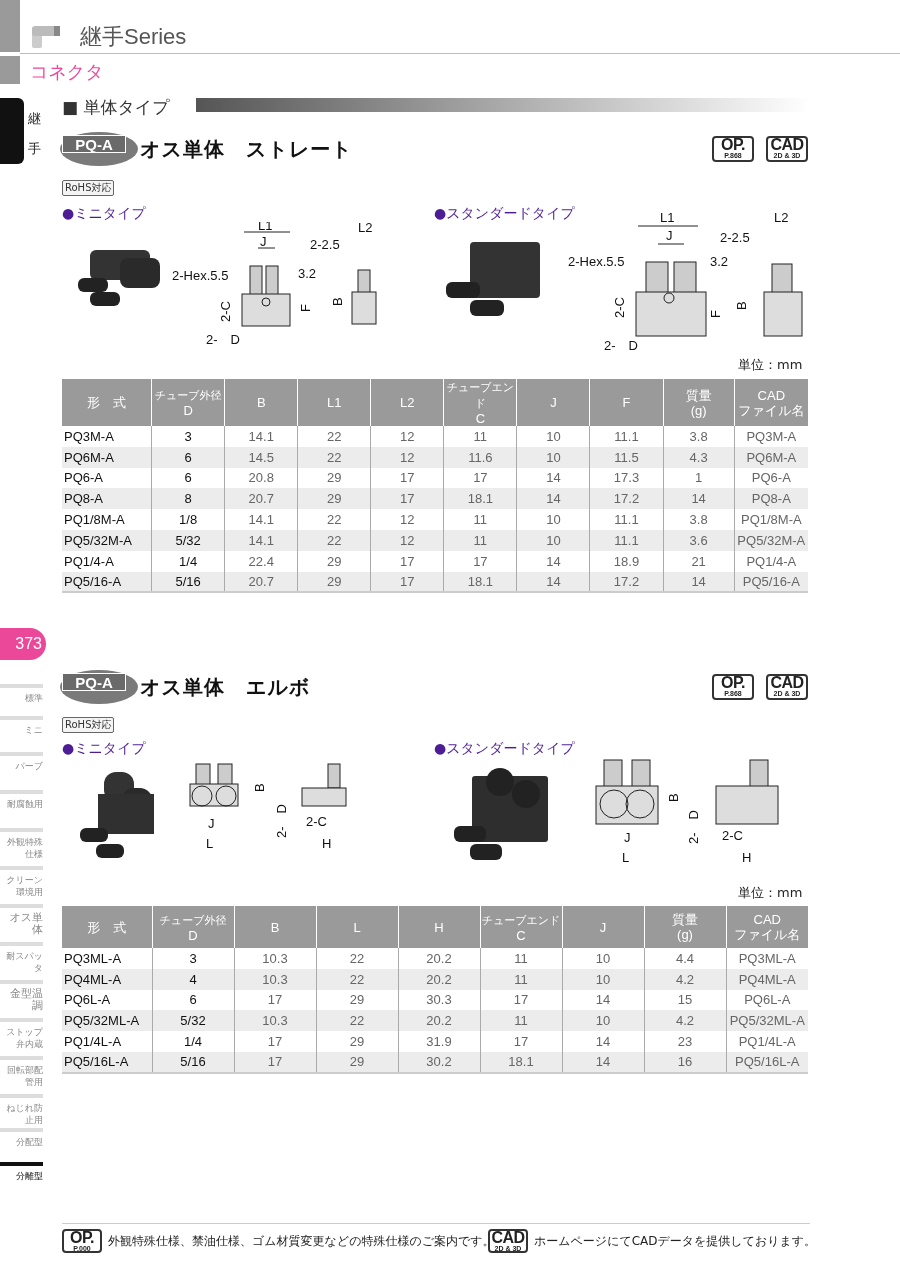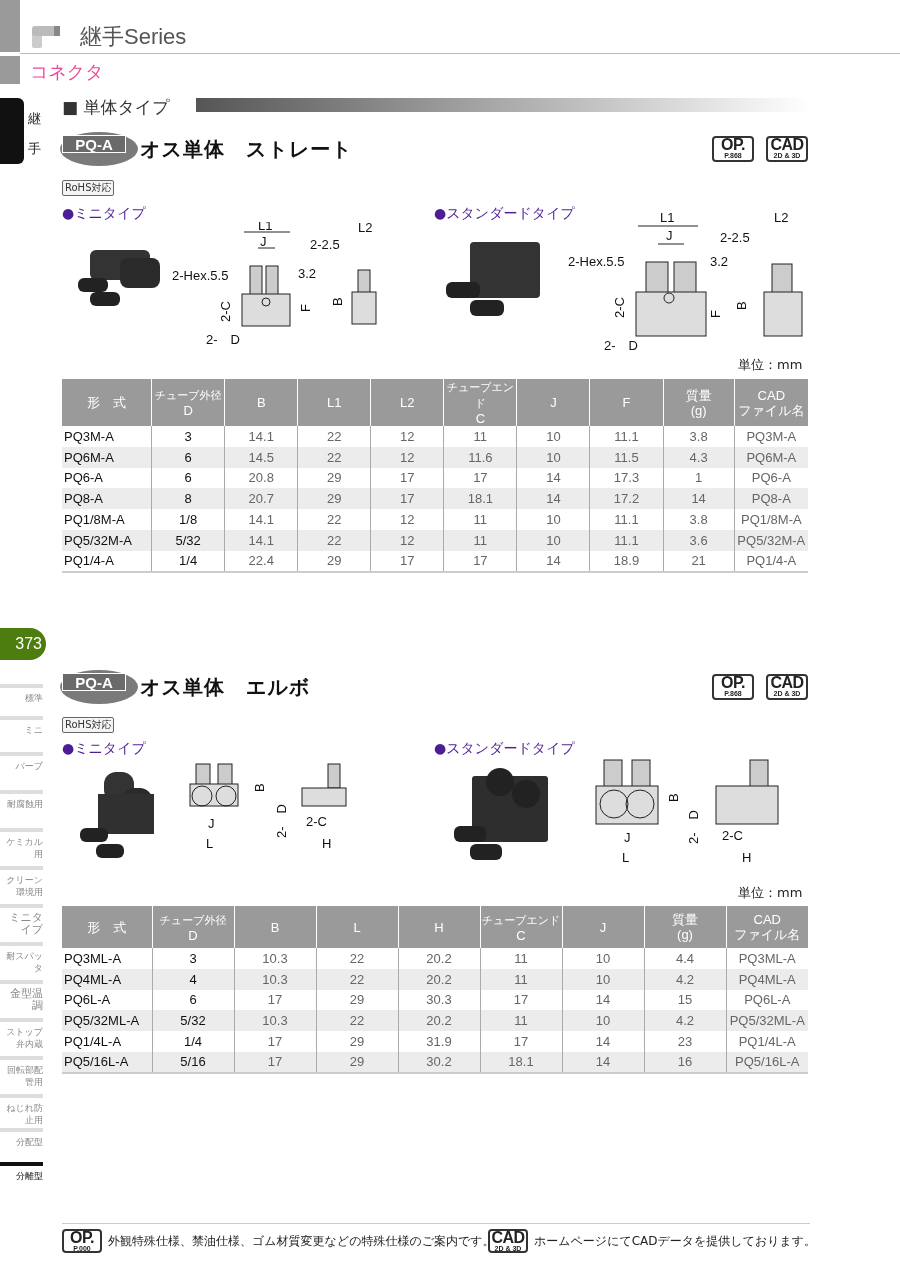--- a/index.html
+++ b/index.html
@@ -8,21 +8,21 @@
 
 .hdr-bar1{left:0;top:0;width:20px;height:52px;background:#9a9a9a}
 .hdr-bar2{left:0;top:56px;width:20px;height:28px;background:#9a9a9a}
 .hdr-line{left:20px;top:53px;width:880px;height:1px;background:#bbb}
 .series-title{left:80px;top:22px;font-size:22px;color:#555;font-family:"Liberation Sans",sans-serif}
 .series-icon{left:30px;top:24px;width:32px;height:26px}
 .sub-title{left:30px;top:60px;font-size:18px;color:#ec4899}
 
 .tab-active{left:0;top:98px;width:24px;height:66px;background:#111;border-radius:0 6px 6px 0}
 .tab-chars{left:28px;top:104px;font-size:13px;line-height:30px;width:14px;color:#222}
-.page-num{left:0;top:628px;width:46px;height:32px;background:#4d7c0f;border-radius:0 16px 16px 0;color:#fff;font-size:16px;line-height:32px;text-align:right;padding-right:4px;font-family:"Liberation Sans",sans-serif}
+.page-num{left:0;top:628px;width:46px;height:32px;background:#ec4899;border-radius:0 16px 16px 0;color:#fff;font-size:16px;line-height:32px;text-align:right;padding-right:4px;font-family:"Liberation Sans",sans-serif}
 .side-item{left:0;width:43px;text-align:right;font-size:9px;color:#888;line-height:12px}
 .side-item .bar{display:block;height:4px;background:#ddd;margin-bottom:4px;width:43px}
 .side-item.active{color:#111;font-weight:normal}
 .side-item.active .bar{background:#111}
 
 .sec-head{left:62px;top:96px;font-size:17px;font-weight:normal;color:#333}
 .sec-grad{left:196px;top:98px;width:614px;height:14px;background:linear-gradient(to right,#555,#bbb 60%,#fff)}
 
 .badge{width:70px;height:30px}
 .badge .ell{position:absolute;left:0;top:0;width:78px;height:34px;border-radius:50%;background:#7a7a7a}
@@ -66,23 +66,23 @@
 <div class="abs tab-chars">
   <div>継</div>
   <div>手</div>
 </div>
 <div class="abs page-num">373</div>
 
 <div class="abs side-item" style="top:684px"><span class="bar"></span><span>標準</span></div>
 <div class="abs side-item" style="top:716px"><span class="bar"></span><span>ミニ</span></div>
 <div class="abs side-item" style="top:752px"><span class="bar"></span><span>バーブ</span></div>
 <div class="abs side-item" style="top:790px"><span class="bar"></span><span>耐腐蝕用</span></div>
-<div class="abs side-item" style="top:828px"><span class="bar"></span><span>ケミカル用</span></div>
+<div class="abs side-item" style="top:828px"><span class="bar"></span><span>外観特殊仕様</span></div>
 <div class="abs side-item" style="top:866px"><span class="bar"></span><span>クリーン環境用</span></div>
-<div class="abs side-item" style="top:904px;font-size:11px"><span class="bar"></span><span>ミニタイプ</span></div>
+<div class="abs side-item" style="top:904px;font-size:11px"><span class="bar"></span><span>オス単体</span></div>
 <div class="abs side-item" style="top:942px"><span class="bar"></span><span>耐スパッタ</span></div>
 <div class="abs side-item" style="top:980px;font-size:11px"><span class="bar"></span><span>金型温調</span></div>
 <div class="abs side-item" style="top:1018px"><span class="bar"></span><span>ストップ弁内蔵</span></div>
 <div class="abs side-item" style="top:1056px"><span class="bar"></span><span>回転部配管用</span></div>
 <div class="abs side-item" style="top:1094px"><span class="bar"></span><span>ねじれ防止用</span></div>
 <div class="abs side-item" style="top:1128px"><span class="bar"></span><span>分配型</span></div>
 <div class="abs side-item active" style="top:1162px"><span class="bar"></span><span>分離型</span></div>
 
 <div class="abs sec-head">■ 単体タイプ</div>
 <div class="abs sec-grad"></div>
@@ -257,20 +257,32 @@
         <td>1/4</td>
         <td>22.4</td>
         <td>29</td>
         <td>17</td>
         <td>17</td>
         <td>14</td>
         <td>18.9</td>
         <td>21</td>
         <td>PQ1/4-A</td>
       </tr>
+      <tr>
+        <td>PQ5/16-A</td>
+        <td>5/16</td>
+        <td>20.7</td>
+        <td>29</td>
+        <td>17</td>
+        <td>18.1</td>
+        <td>14</td>
+        <td>17.2</td>
+        <td>14</td>
+        <td>PQ5/16-A</td>
+      </tr>
     </tbody>
 </table>
 
 <div class="abs badge" style="left:60px;top:670px">
   <div class="ell"></div>
     <div class="lbl">PQ-A</div>
 </div>
 <div class="abs prod-title" style="left:140px;top:674px">オス単体　エルボ</div>
 <div class="abs icon-box" style="left:712px;top:674px;width:42px;height:26px">
   <span class="big">OP.</span>

